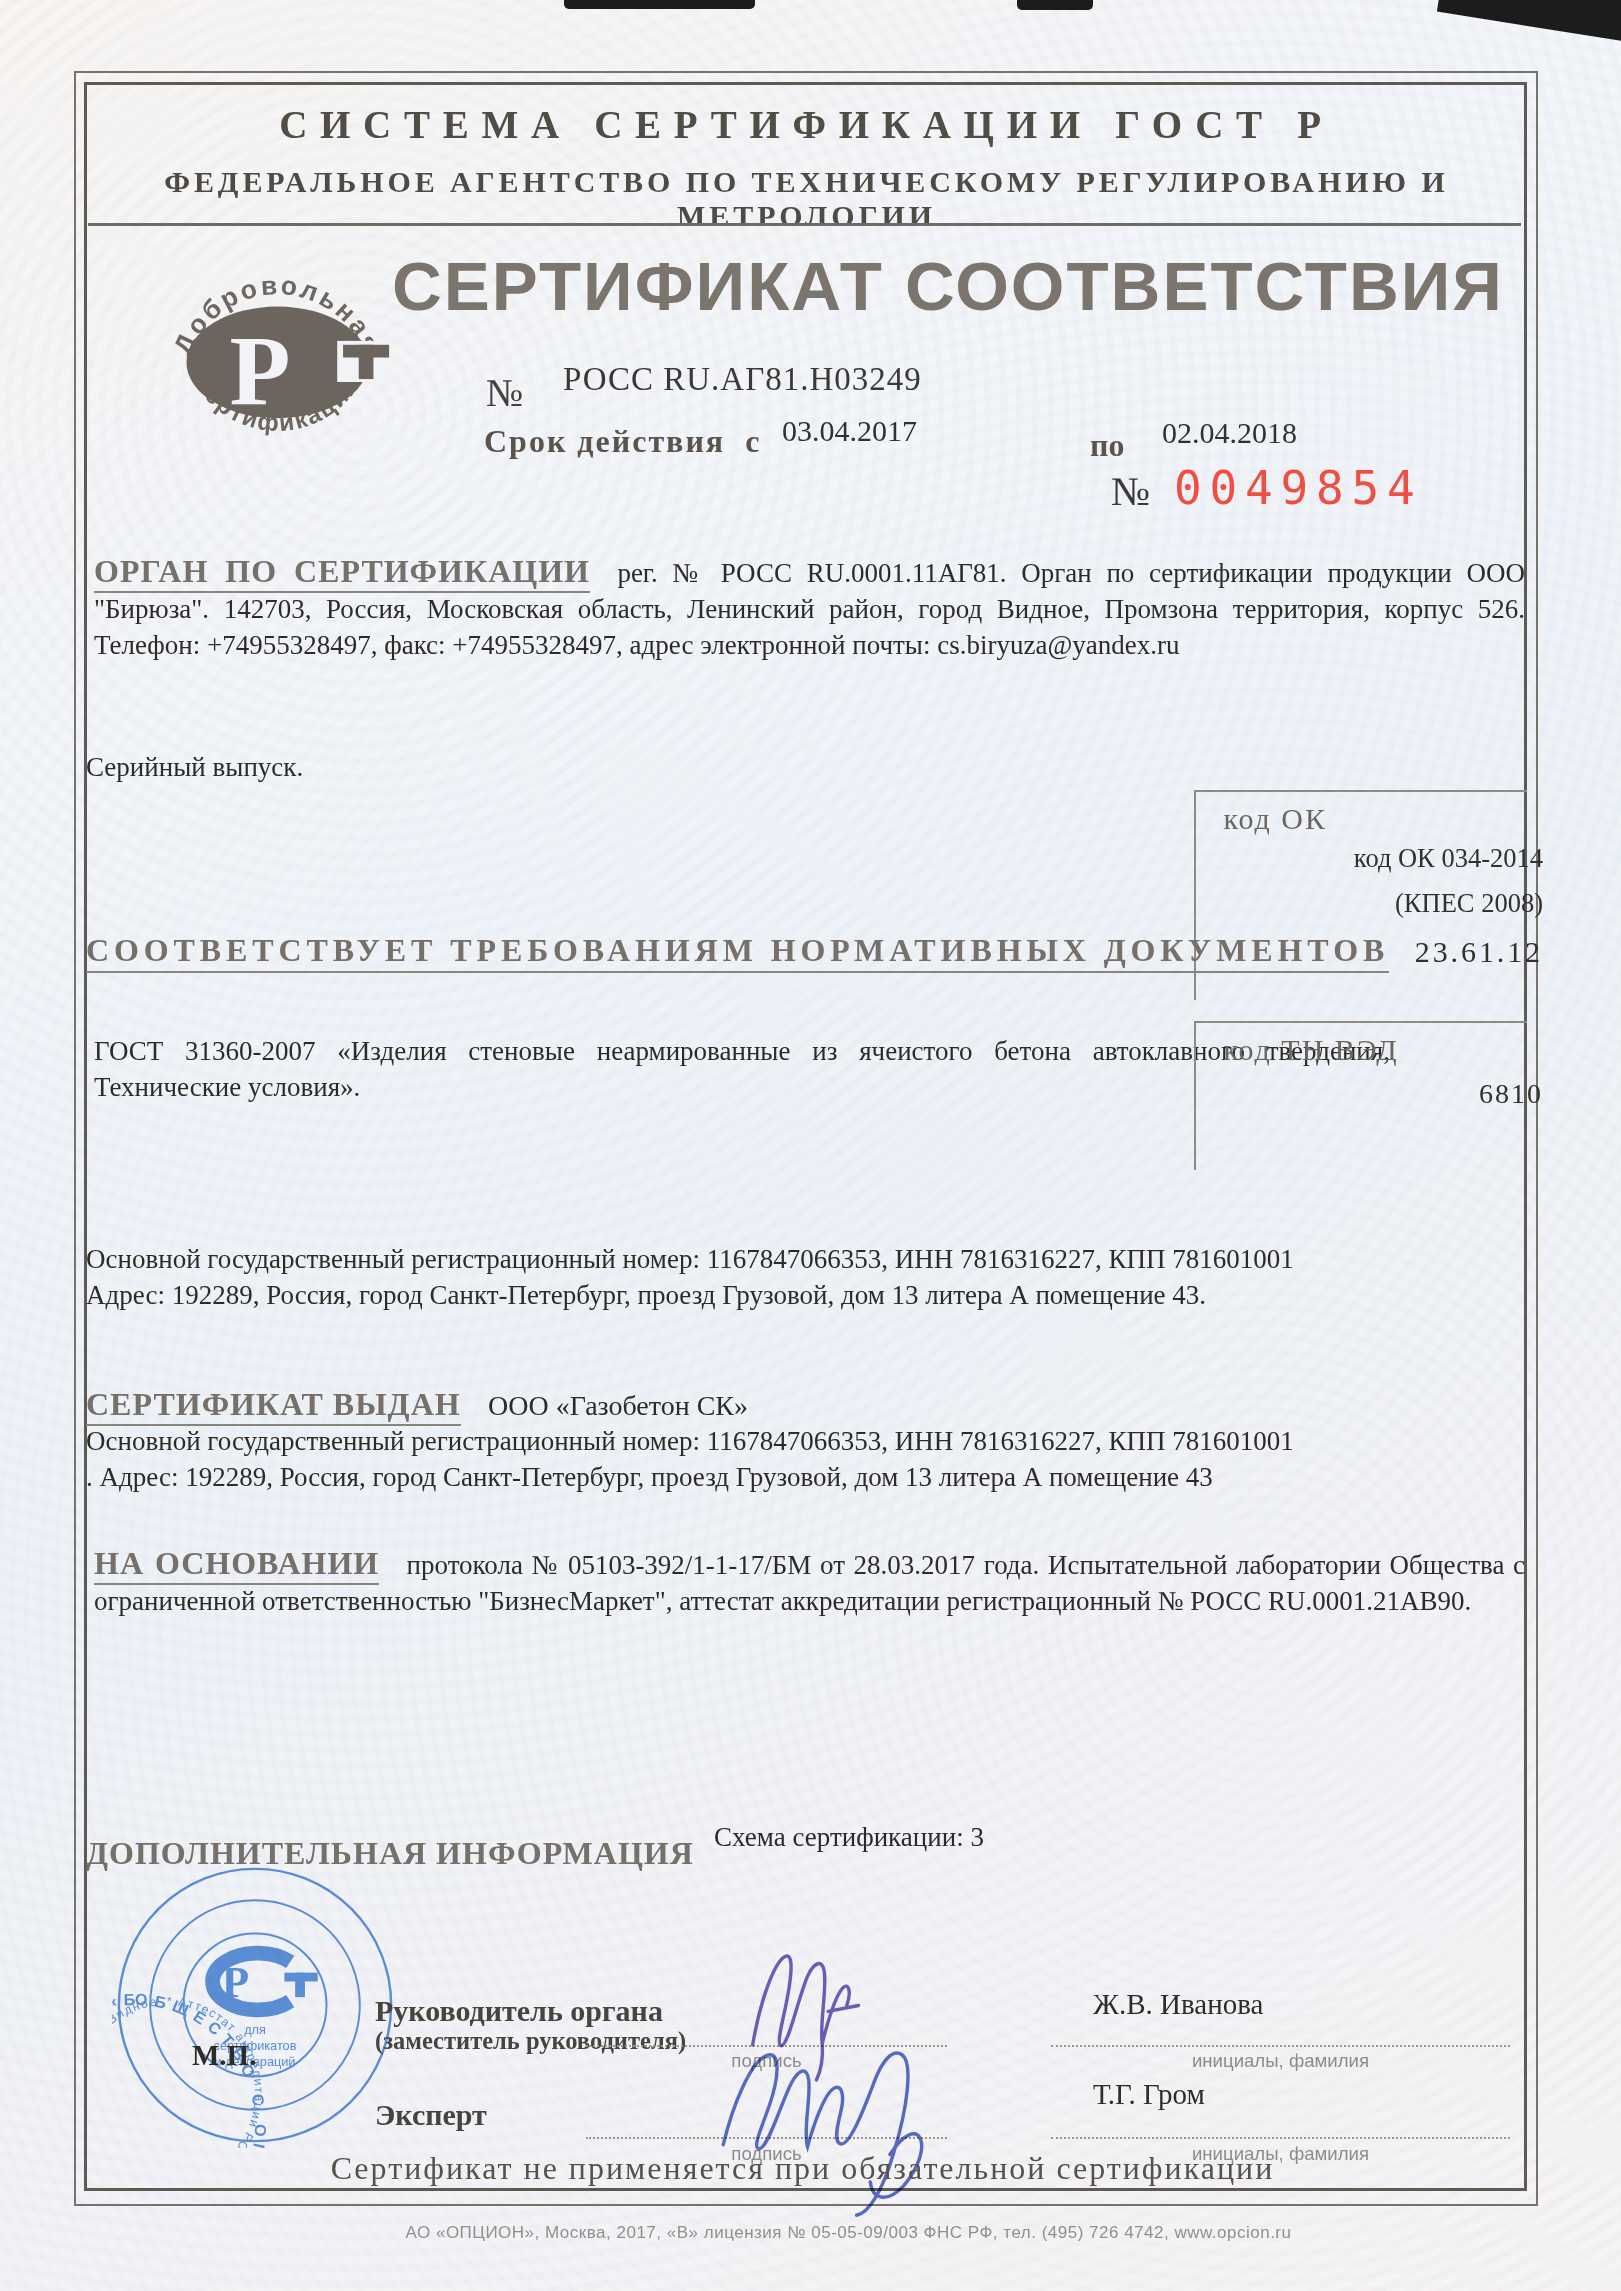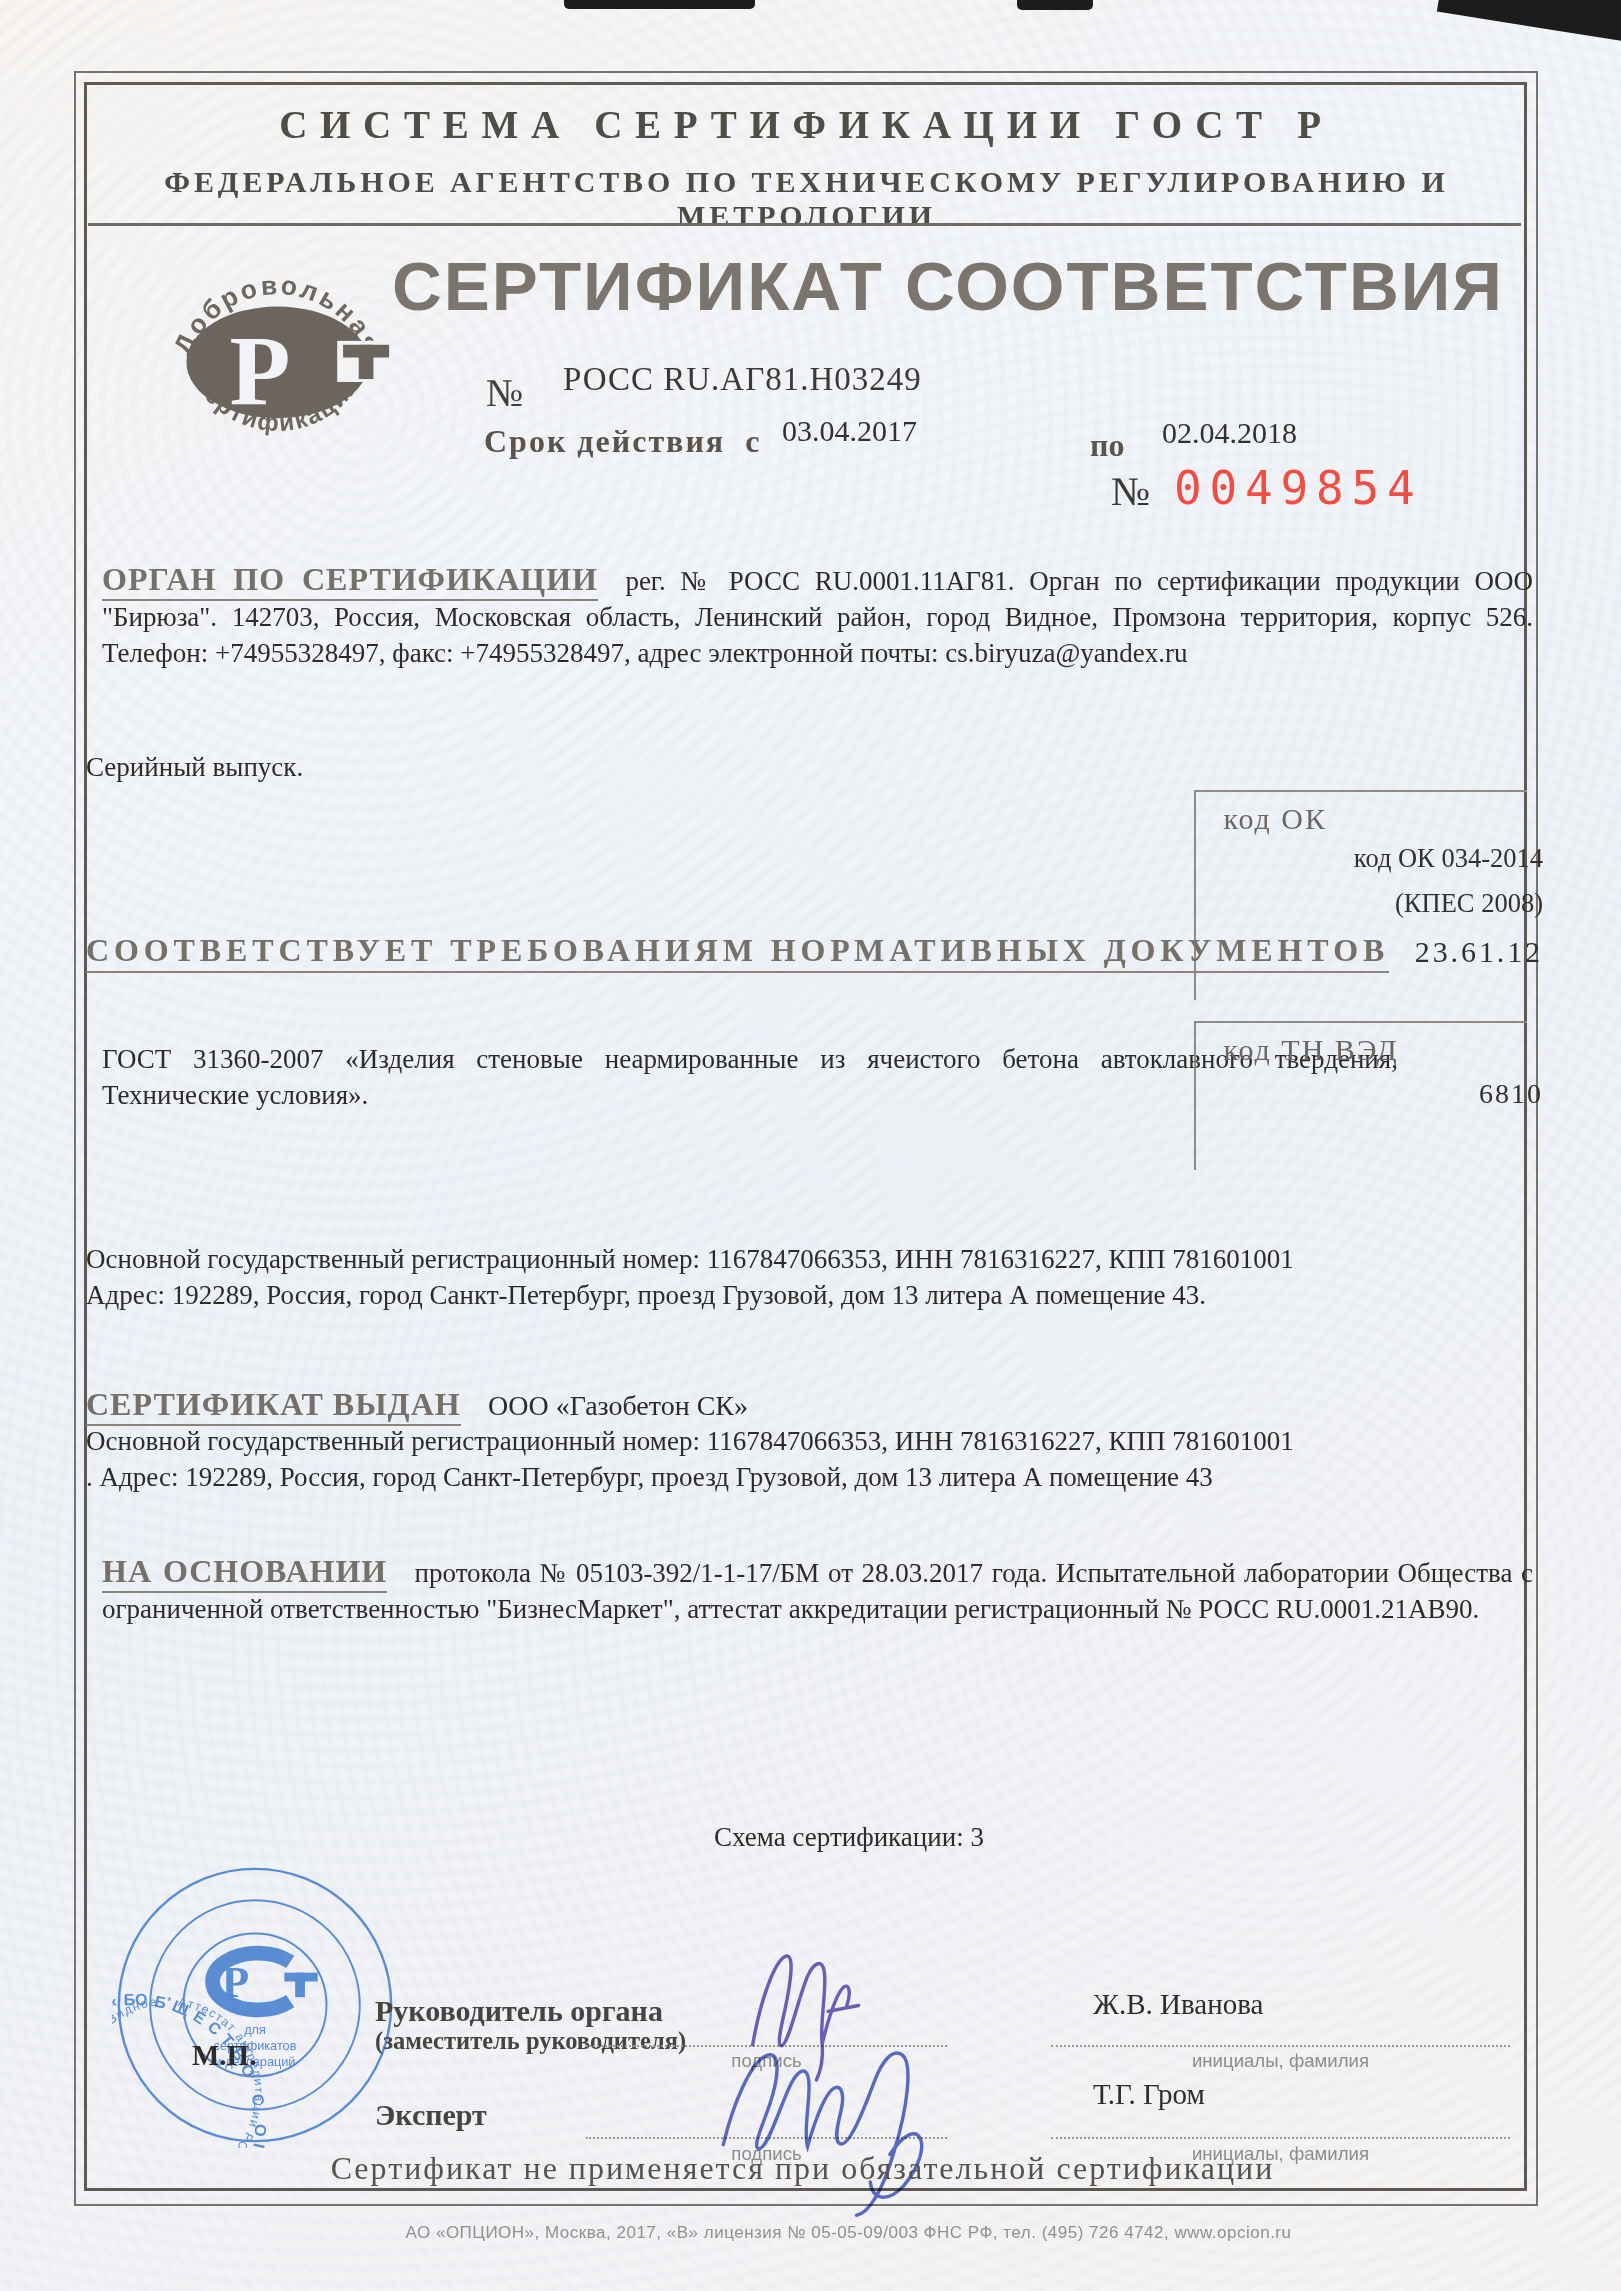--- a/index.html
+++ b/index.html
@@ -30,21 +30,21 @@
   #certno-value{left:563px;top:361px;font-size:33px;letter-spacing:1px;color:#3b3935;}
   #validity-label{left:484px;top:423px;font-size:32px;font-weight:bold;letter-spacing:2px;color:#5a544d;white-space:pre;}
   #validity-from{left:782px;top:414px;font-size:30px;color:#33312d;}
   #validity-tolabel{left:1090px;top:427px;font-size:32px;font-weight:bold;color:#5a544d;}
   #validity-to{left:1162px;top:416px;font-size:30px;color:#33312d;}
   #blankno-label{left:1111px;top:467px;font-size:41px;color:#3b3935;}
   #blankno-value{left:1174px;top:461px;font-size:46px;letter-spacing:7.8px;color:#f04e43;font-family:"DejaVu Sans Mono",monospace;}
   
   .sec-heading{font-size:32px;font-weight:bold;letter-spacing:1px;color:#76706a;border-bottom:2px solid #8a847c;padding-bottom:2px;}
   .body-text{font-size:27px;line-height:36px;color:#2d2b28;}
-  .para{margin:16px;text-align:justify;}
+  .para{margin:8px;text-align:justify;}
   #sec-organ{left:86px;top:545px;width:1431px;}
   #sec-product{left:86px;top:749px;width:1108px;}
   #sec-conforms-h{left:86px;top:932px;letter-spacing:4.9px;text-align:center;}
   #sec-conforms-t{left:86px;top:1025px;width:1296px;}
   #sec-manufacturer{left:86px;top:1241px;width:1441px;}
   #sec-issued{left:86px;top:1386px;width:1441px;}
   #sec-basis{left:86px;top:1537px;width:1431px;}
   #sec-additional-h{left:86px;top:1835px;}
   #sec-additional-t{left:714px;top:1819px;font-size:27px;}
   .inline-gap{margin-left:27.4px;}
@@ -159,20 +159,21 @@
   <div class="abs" id="sec-issued">
     <div><span class="sec-heading">СЕРТИФИКАТ ВЫДАН</span><span class="inline-gap name-text">ООО «Газобетон СК»</span></div>
     <div class="body-text">Основной государственный регистрационный номер: 1167847066353, ИНН 7816316227, КПП 781601001</div>
     <div class="body-text">. Адрес: 192289, Россия, город Санкт-Петербург, проезд Грузовой, дом 13 литера А помещение 43</div>
   </div>
 
   <p class="abs para body-text" id="sec-basis">
     <span class="sec-heading">НА ОСНОВАНИИ</span><span class="inline-gap">протокола № 05103-392/1-1-17/БМ от 28.03.2017 года. Испытательной лаборатории Общества с ограниченной ответственностью "БизнесМаркет", аттестат аккредитации регистрационный № РОСС RU.0001.21АВ90.</span>
   </p>
 
+  <div class="abs sec-heading" id="sec-additional-h" style="border-bottom:none;">ДОПОЛНИТЕЛЬНАЯ ИНФОРМАЦИЯ</div>
   <div class="abs body-text" id="sec-additional-t">Схема сертификации: 3</div>
 
   <svg class="abs" id="stamp-svg" width="286" height="286" viewBox="0 0 292 292" opacity="0.88">
     <defs>
       <path id="ringOuter" d="M 23 146 A 123 123 0 1 1 22.9 146"></path>
       <path id="ringInner" d="M 56 146 A 90 90 0 1 1 55.9 146"></path>
     </defs>
     <circle cx="146" cy="146" r="139" fill="none" stroke="#4a86d8" stroke-width="2.5"></circle>
     <circle cx="146" cy="146" r="107" fill="none" stroke="#4a86d8" stroke-width="2"></circle>
     <circle cx="146" cy="146" r="73" fill="none" stroke="#4a86d8" stroke-width="2"></circle>

